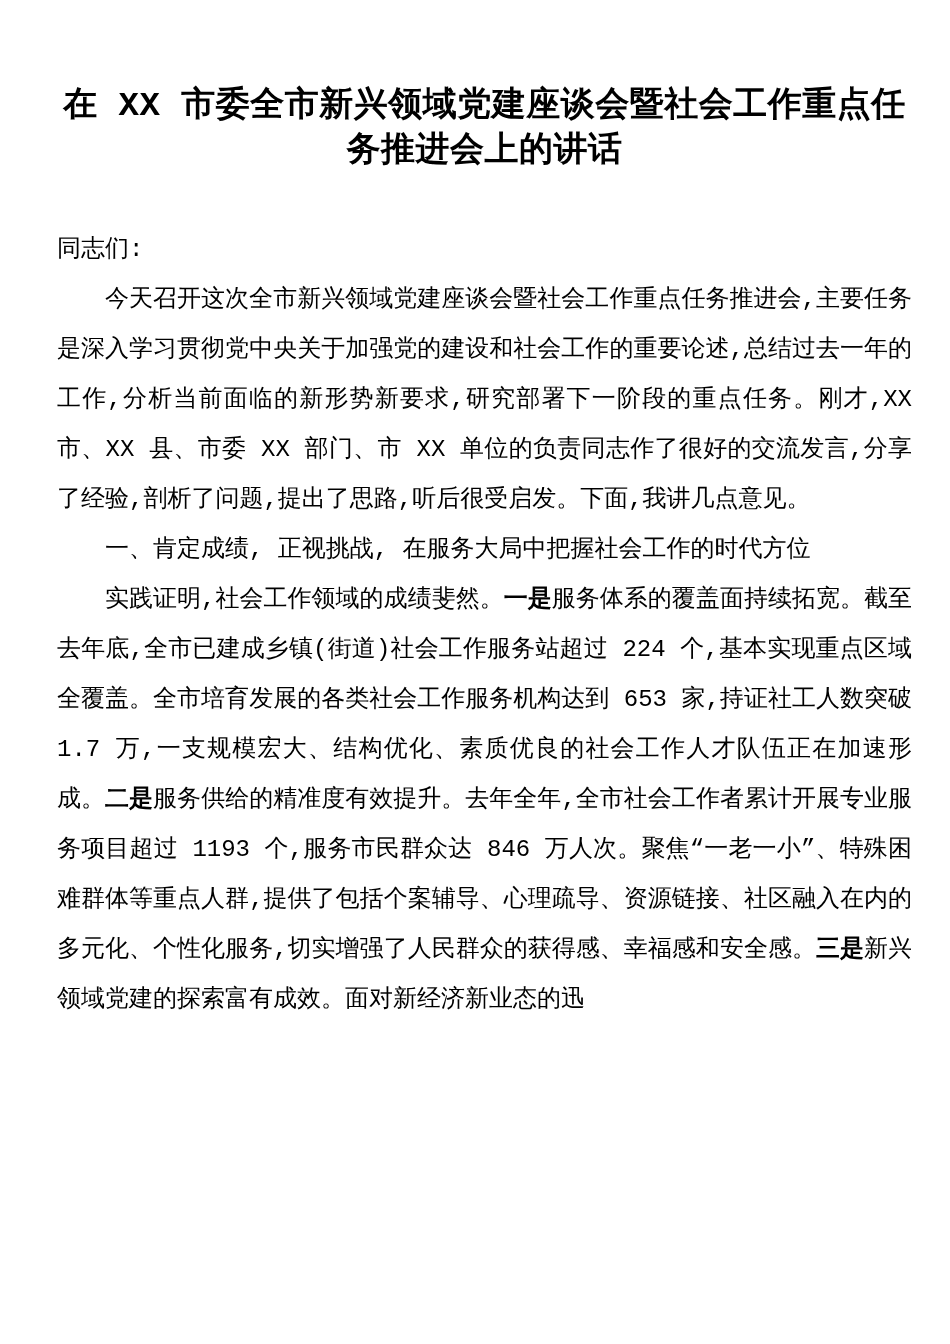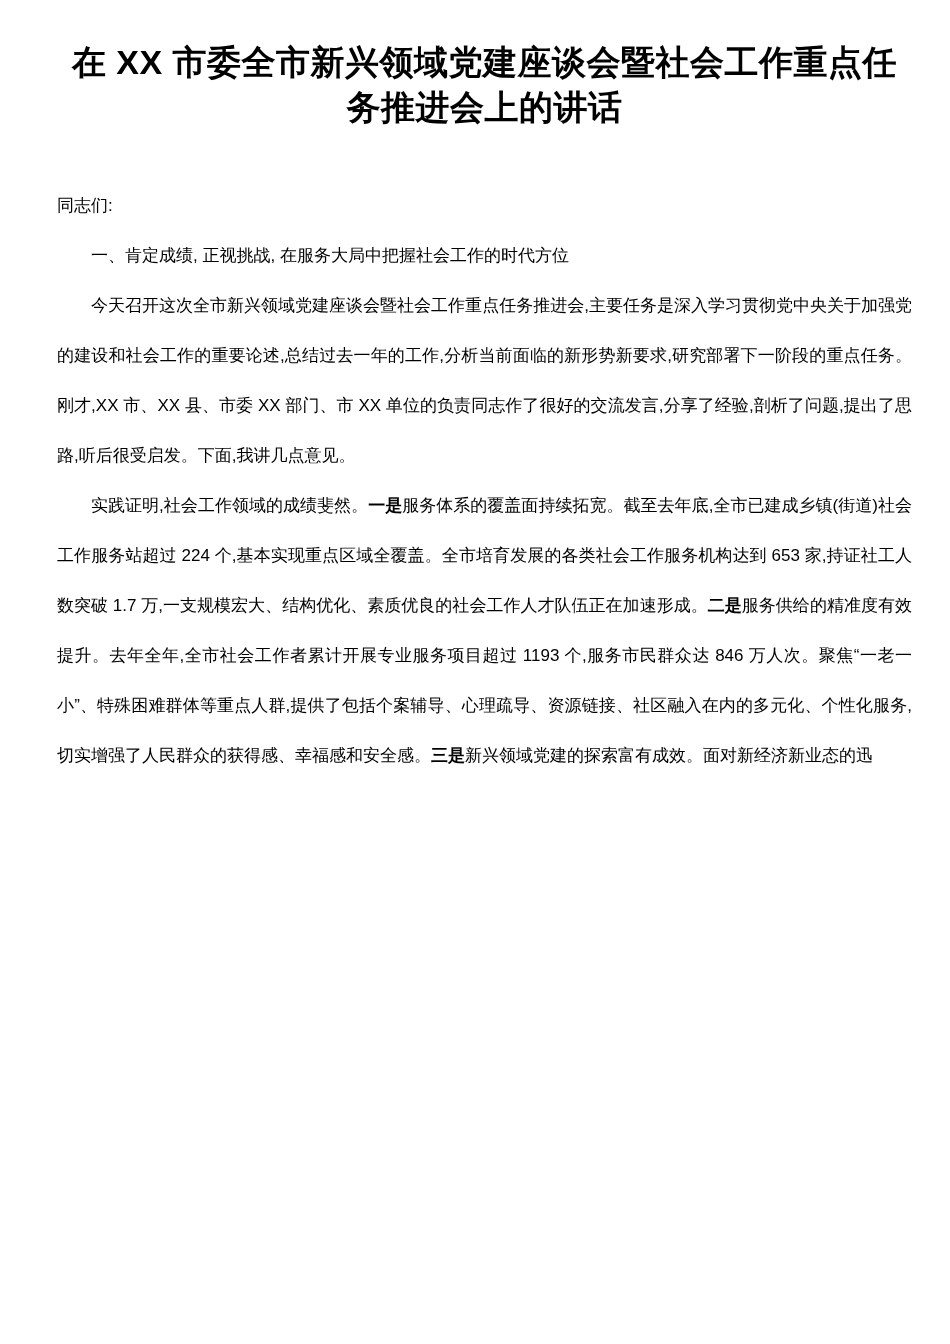--- a/index.html
+++ b/index.html
@@ -11,51 +11,52 @@
     height: 1344px;
     background: #ffffff;
     color: #000000;
     font-family: "Liberation Sans", sans-serif;
     overflow: hidden;
   }
   .page {
     box-sizing: border-box;
     width: 950px;
     height: 1156px;
-    padding: 40px 38px 0 57px;
+    padding: 84px 38px 0 57px;
     background: #ffffff;
+    font-family: Liberation Mono, monospace;
   }
   .doc-title {
     margin: 0;
     font-size: 34px;
     line-height: 45px;
     font-weight: 700;
     text-align: center;
     letter-spacing: 0.5px;
   }
   .doc-content {
     margin-top: 51px;
-    font-size: 17px;
+    font-size: 24px;
     line-height: 50px;
     text-align: justify;
   }
   .doc-content p {
     margin: 0;
   }
   .doc-content p.indent {
     text-indent: 2em;
   }
   .doc-content b {
     font-weight: 700;
   }
 </style>
 </head>
 <body>
 
 <div class="page">
   <h1 class="doc-title">在 XX 市委全市新兴领域党建座谈会暨社会工作重点任务推进会上的讲话</h1>
   <div class="doc-content">
       <p><span>同志们:</span></p>
+      <p class="indent"><span>今天召开这次全市新兴领域党建座谈会暨社会工作重点任务推进会,主要任务是深入学习贯彻党中央关于加强党的建设和社会工作的重要论述,总结过去一年的工作,分析当前面临的新形势新要求,研究部署下一阶段的重点任务。刚才,XX 市、XX 县、市委 XX 部门、市 XX 单位的负责同志作了很好的交流发言,分享了经验,剖析了问题,提出了思路,听后很受启发。下面,我讲几点意见。</span></p>
       <p class="indent"><span>一、肯定成绩, 正视挑战, 在服务大局中把握社会工作的时代方位</span></p>
-      <p class="indent"><span>今天召开这次全市新兴领域党建座谈会暨社会工作重点任务推进会,主要任务是深入学习贯彻党中央关于加强党的建设和社会工作的重要论述,总结过去一年的工作,分析当前面临的新形势新要求,研究部署下一阶段的重点任务。刚才,XX 市、XX 县、市委 XX 部门、市 XX 单位的负责同志作了很好的交流发言,分享了经验,剖析了问题,提出了思路,听后很受启发。下面,我讲几点意见。</span></p>
       <p class="indent"><span>实践证明,社会工作领域的成绩斐然。</span><b>一是</b><span>服务体系的覆盖面持续拓宽。截至去年底,全市已建成乡镇(街道)社会工作服务站超过 224 个,基本实现重点区域全覆盖。全市培育发展的各类社会工作服务机构达到 653 家,持证社工人数突破 1.7 万,一支规模宏大、结构优化、素质优良的社会工作人才队伍正在加速形成。</span><b>二是</b><span>服务供给的精准度有效提升。去年全年,全市社会工作者累计开展专业服务项目超过 1193 个,服务市民群众达 846 万人次。聚焦“一老一小”、特殊困难群体等重点人群,提供了包括个案辅导、心理疏导、资源链接、社区融入在内的多元化、个性化服务,切实增强了人民群众的获得感、幸福感和安全感。</span><b>三是</b><span>新兴领域党建的探索富有成效。面对新经济新业态的迅</span></p>
     </div>
 </div>
 
 </body></html>

